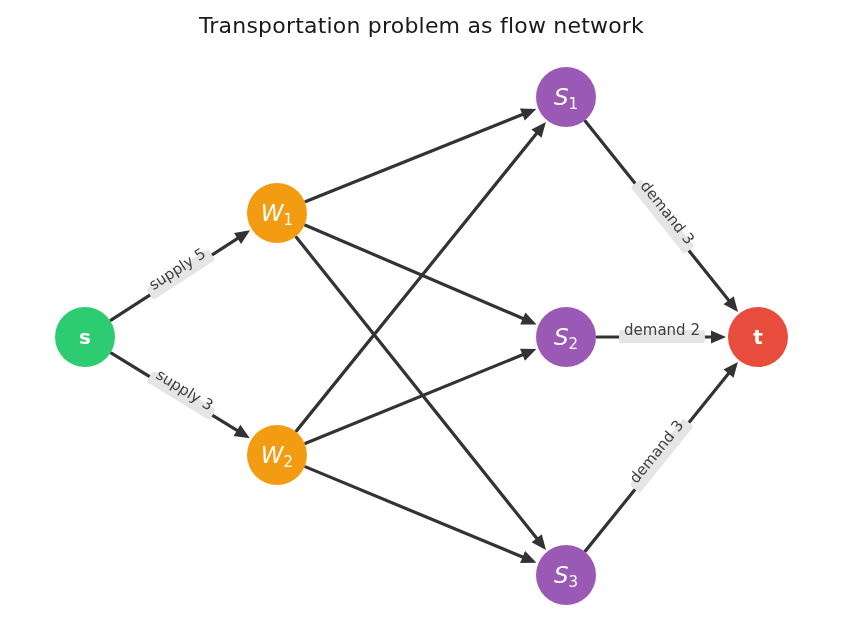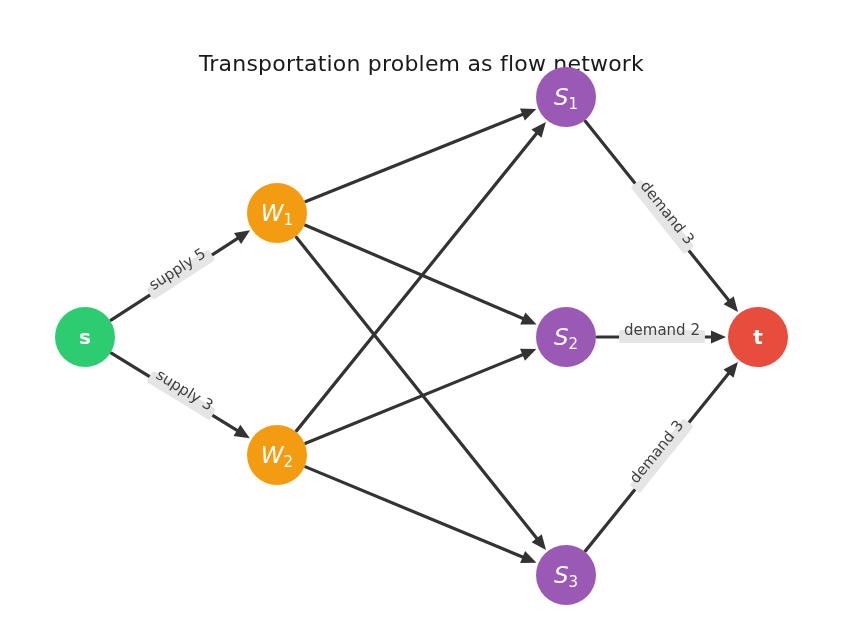--- a/index.html
+++ b/index.html
@@ -7,21 +7,20 @@
     width: 843px; height: 640px;
     background: #ffffff;
     overflow: hidden;
     font-family: "DejaVu Sans", "Liberation Sans", sans-serif;
   }
   .figure { position: relative; width: 843px; height: 640px; background: #ffffff; }
   .title {
     position: absolute; top: 13px; left: 0; width: 100%;
     text-align: center; font-size: 22px; color: #1a1a1a;
     letter-spacing: 0.2px;
-    margin-top: 38px;
   }
   svg.network { position: absolute; top: 0; left: 0; }
   svg.network text { font-family: "DejaVu Sans", "Liberation Sans", sans-serif; }
 </style>
 </head>
 <body>
 
 <div class="figure">
   <div class="title">Transportation problem as flow network</div>
   <svg class="network" id="network" width="843" height="640" viewBox="0 0 843 640">

